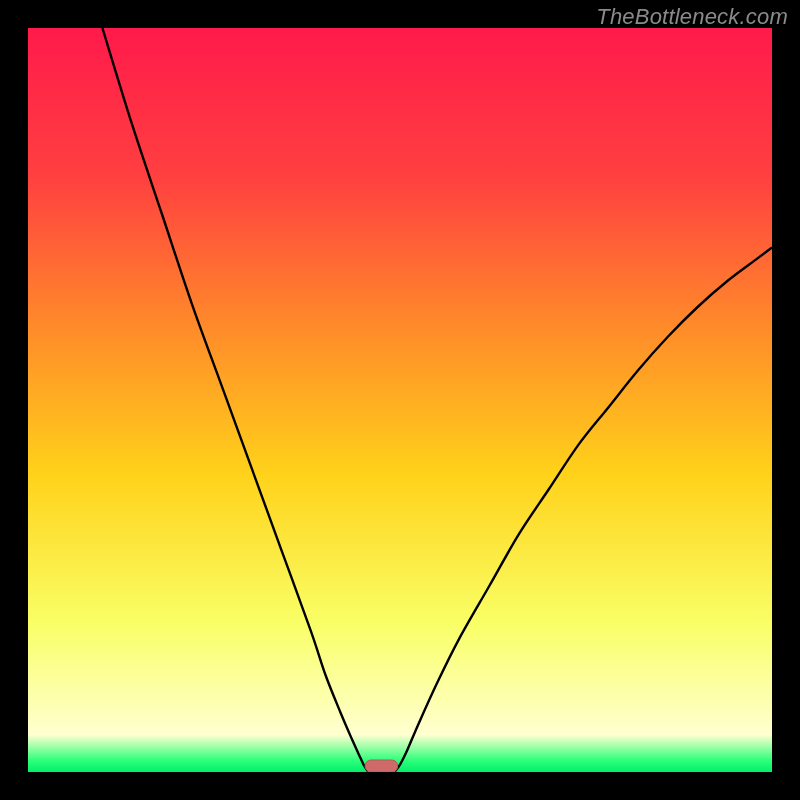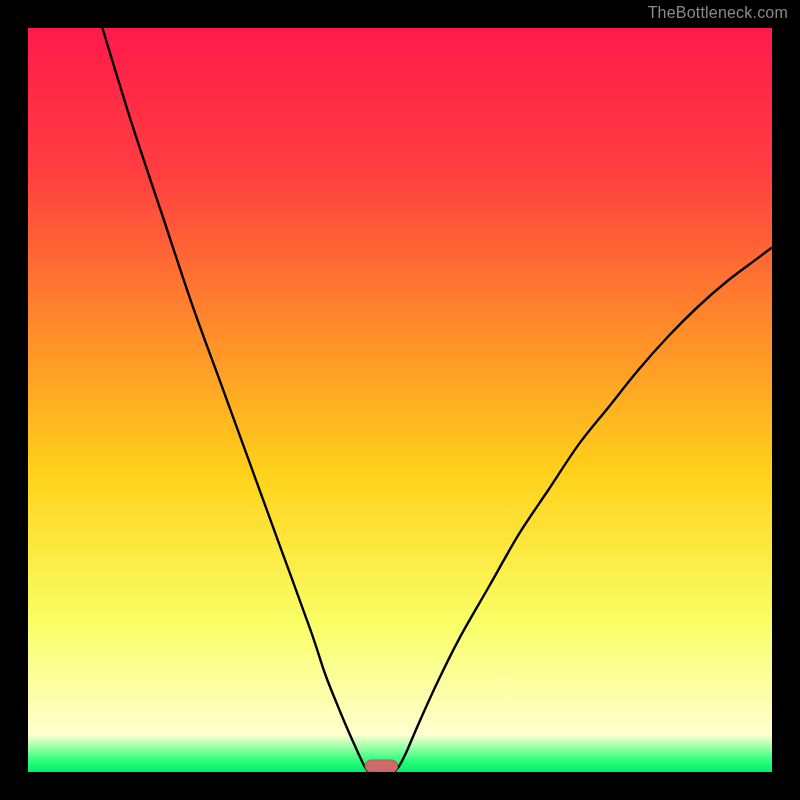--- a/index.html
+++ b/index.html
@@ -22,23 +22,24 @@
     left: 28px;
     top: 28px;
     width: 744px;
     height: 744px;
   }
   .watermark {
     position: absolute;
     top: 4px;
     right: 12px;
     color: #8a8a8a;
-    font-size: 16px;
+    font-size: 22px;
     white-space: nowrap;
     letter-spacing: 0.2px;
+    font-style: italic;
   }
 </style>
 </head>
 <body>
 
 <div class="outer">
   <div class="watermark">TheBottleneck.com</div>
 
   <svg class="plot" width="744" height="744" viewBox="0 0 744 744">
     <defs>

